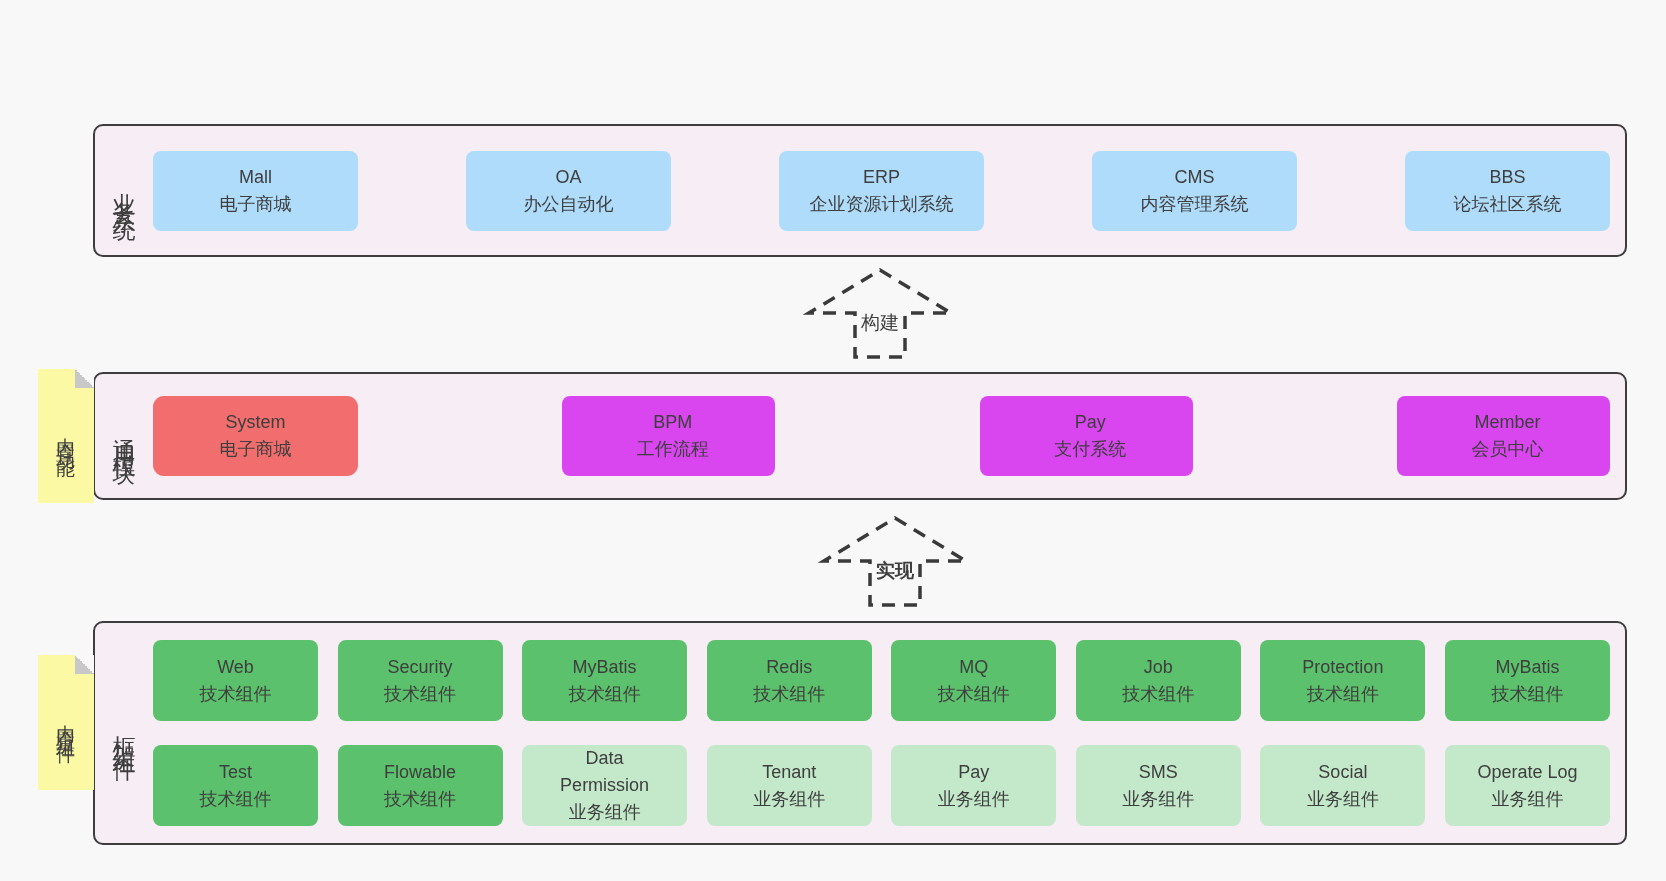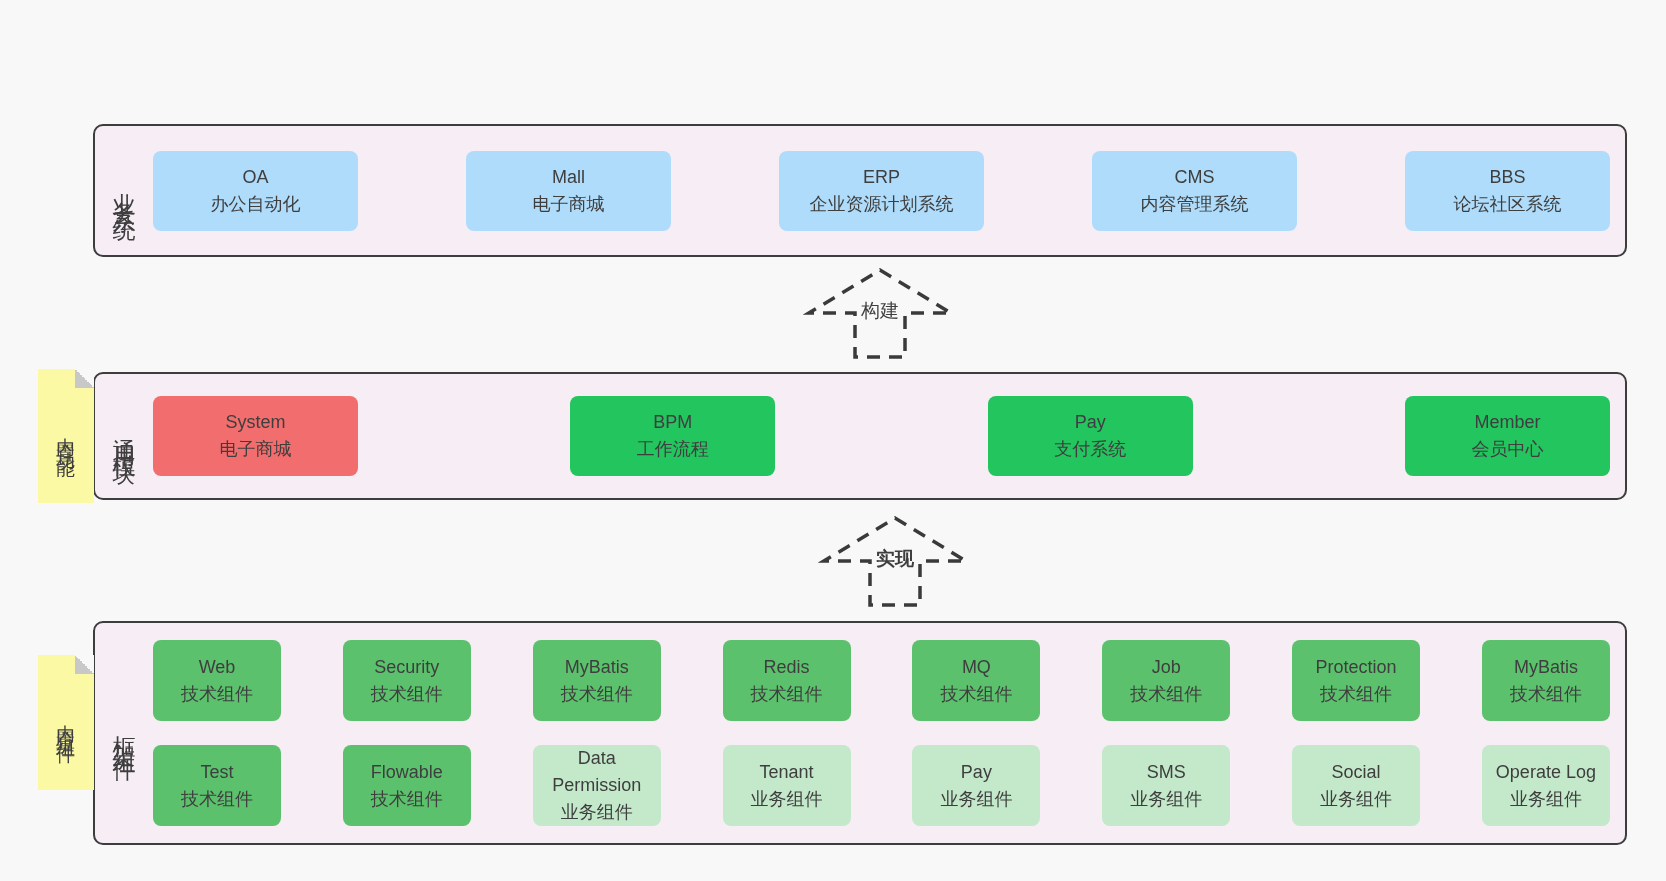--- a/index.html
+++ b/index.html
@@ -21,60 +21,60 @@
   }
   .band-boxes{flex:1;display:flex;align-items:center;justify-content:space-between;padding:0 15px 0 0;}
   .band-rows{flex:1;display:flex;flex-direction:column;justify-content:center;gap:24px;padding:0 15px 0 0;}
   .band-row{display:flex;justify-content:space-between;}
   .box{
     display:flex;flex-direction:column;align-items:center;justify-content:center;
     border-radius:8px;text-align:center;font-size:18px;line-height:27px;color:#3e3e3e;
   }
   .box .name{white-space:pre-line;}
   .box-lg{width:205px;height:80px;}
-  .box-sm{width:128px;height:81px;}
+  .box-sm{width:165px;height:81px;}
   .blue{background:#afdcfa;}
-  .red{background:#f26d6d;}
-  .pink{background:#22c55e;}
+  .red{background:#f26d6d;border-radius:11px;}
+  .pink{background:#d946ef;padding-left:8px;}
   .green{background:#5cc16c;}
   .lightgreen{background:#c3e9ca;}
   .note{
     position:absolute;left:38px;width:56px;background:#fbf9a3;z-index:2;
     display:flex;align-items:center;justify-content:center;
   }
   .note span{
     writing-mode:vertical-rl;text-orientation:upright;
     font-size:19px;letter-spacing:7px;color:#3e3e3e;line-height:1;
   }
   .note .fold{
     position:absolute;top:0;right:0;width:19px;height:19px;
     background:linear-gradient(225deg,#f8f8f8 0 50%,#c8c8c8 50% 100%);
   }
   .arrow{position:absolute;width:154px;height:95px;z-index:0;}
   .arrow svg{display:block;}
   .arrow .arrow-label{
-    position:absolute;left:50%;top:32px;transform:translateX(-50%);
+    position:absolute;left:50%;top:44px;transform:translateX(-50%);
     background:#f8f8f8;padding:0 4px;font-size:19px;color:#3e3e3e;white-space:nowrap;
   }
 </style>
 </head>
 <body>
 
 <div class="band" style="top:124px;height:133px;">
   <div class="band-label">
     <span>业务系统</span>
   </div>
   <div class="band-boxes">
     <div class="box box-lg blue">
+      <span class="name">Mall</span>
+      <span class="desc">电子商城</span>
+    </div>
+    <div class="box box-lg blue">
       <span class="name">OA</span>
       <span class="desc">办公自动化</span>
-    </div>
-    <div class="box box-lg blue">
-      <span class="name">Mall</span>
-      <span class="desc">电子商城</span>
     </div>
     <div class="box box-lg blue">
       <span class="name">ERP</span>
       <span class="desc">企业资源计划系统</span>
     </div>
     <div class="box box-lg blue">
       <span class="name">CMS</span>
       <span class="desc">内容管理系统</span>
     </div>
     <div class="box box-lg blue">

